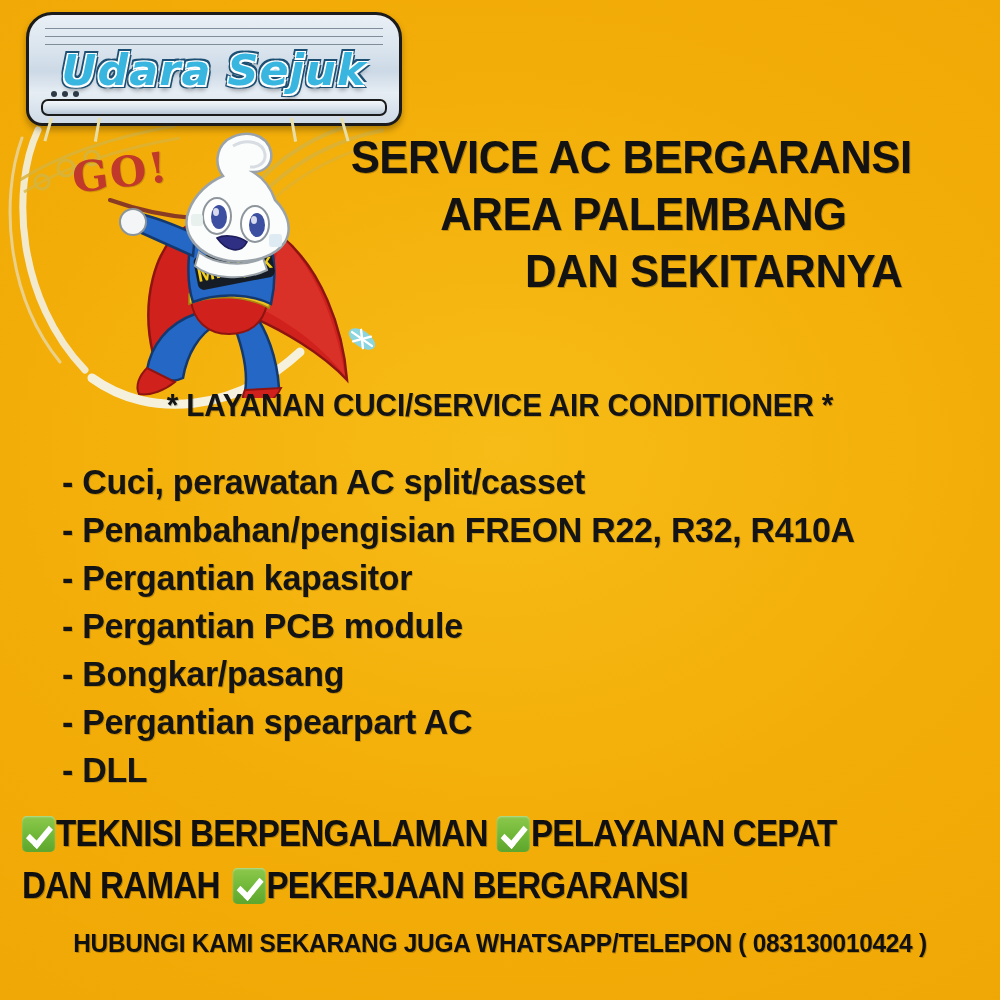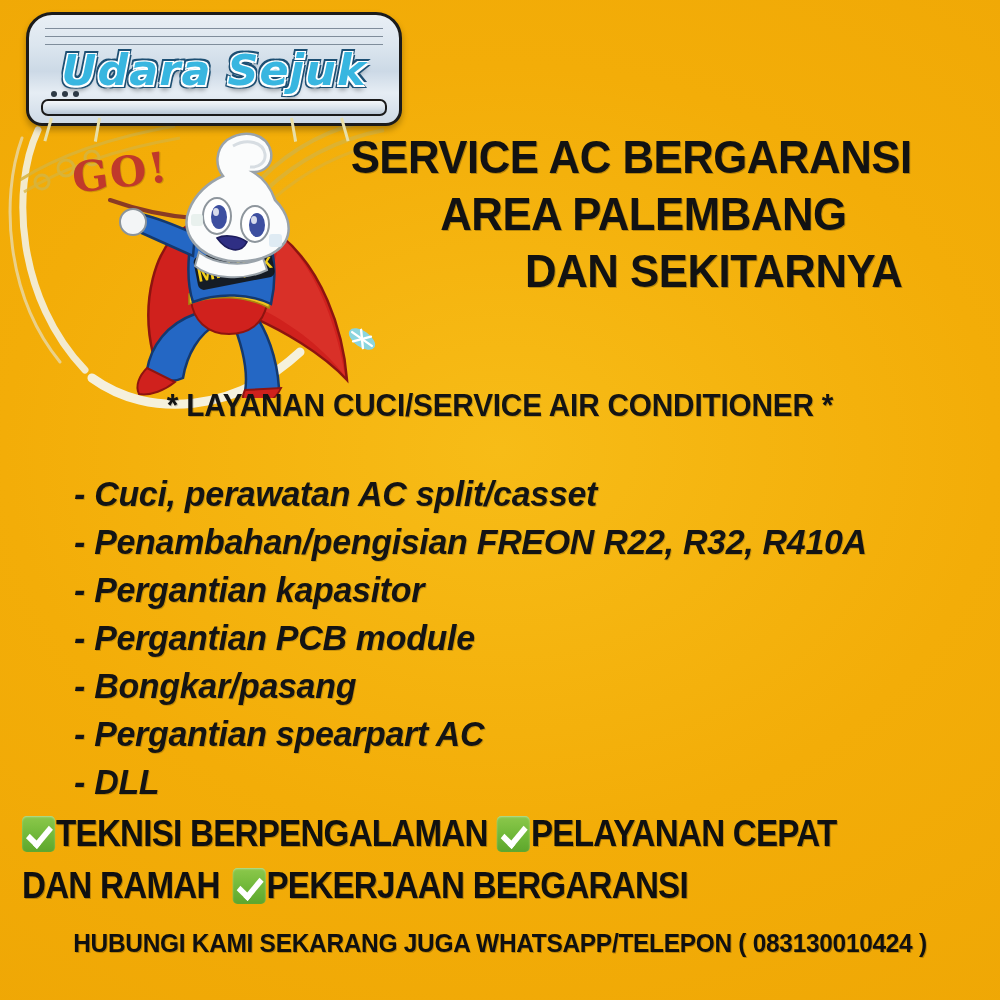--- a/index.html
+++ b/index.html
@@ -169,21 +169,21 @@
     font-family: "Liberation Sans", sans-serif;
     font-weight: bold;
     font-size: 35px;
     line-height: 48px;
     letter-spacing: -0.3px;
     white-space: nowrap;
     transform: scaleX(0.97);
     transform-origin: left center;
     text-shadow: 1px 1px 0 rgba(0,0,0,.18);
   }
-  .service-list { margin: 12px; padding: 0; font-style: italic; }
+  .service-list { margin: 0; padding: 0; }
 
   
   .benefits {
     position: absolute;
     left: 22px;
     top: 808px;
     width: 960px;
     color: #101010;
     font-family: "Liberation Sans", sans-serif;
     font-weight: bold;

